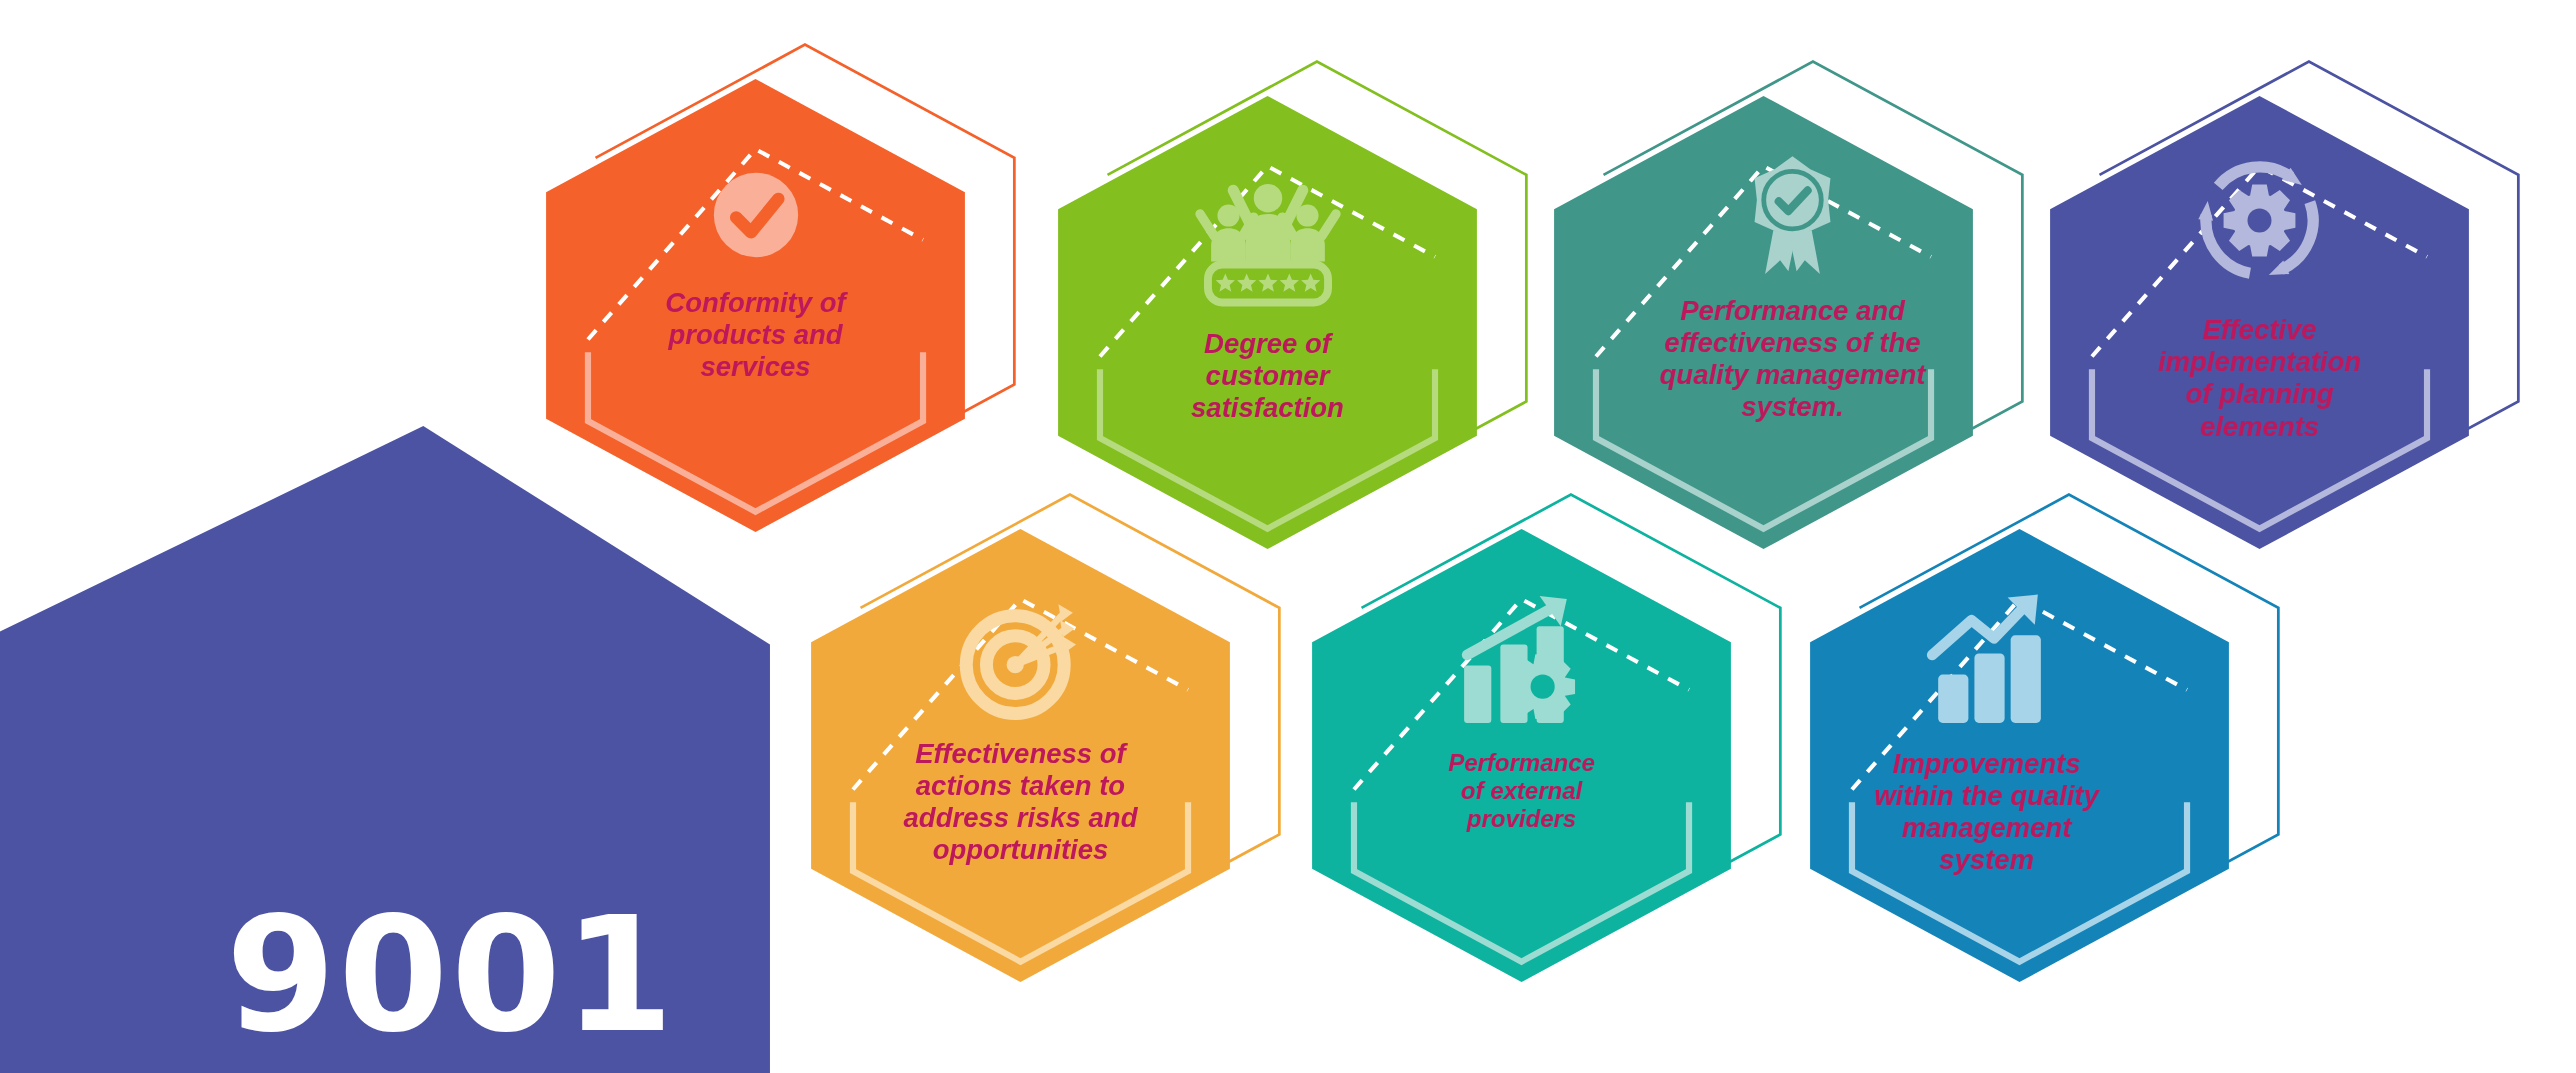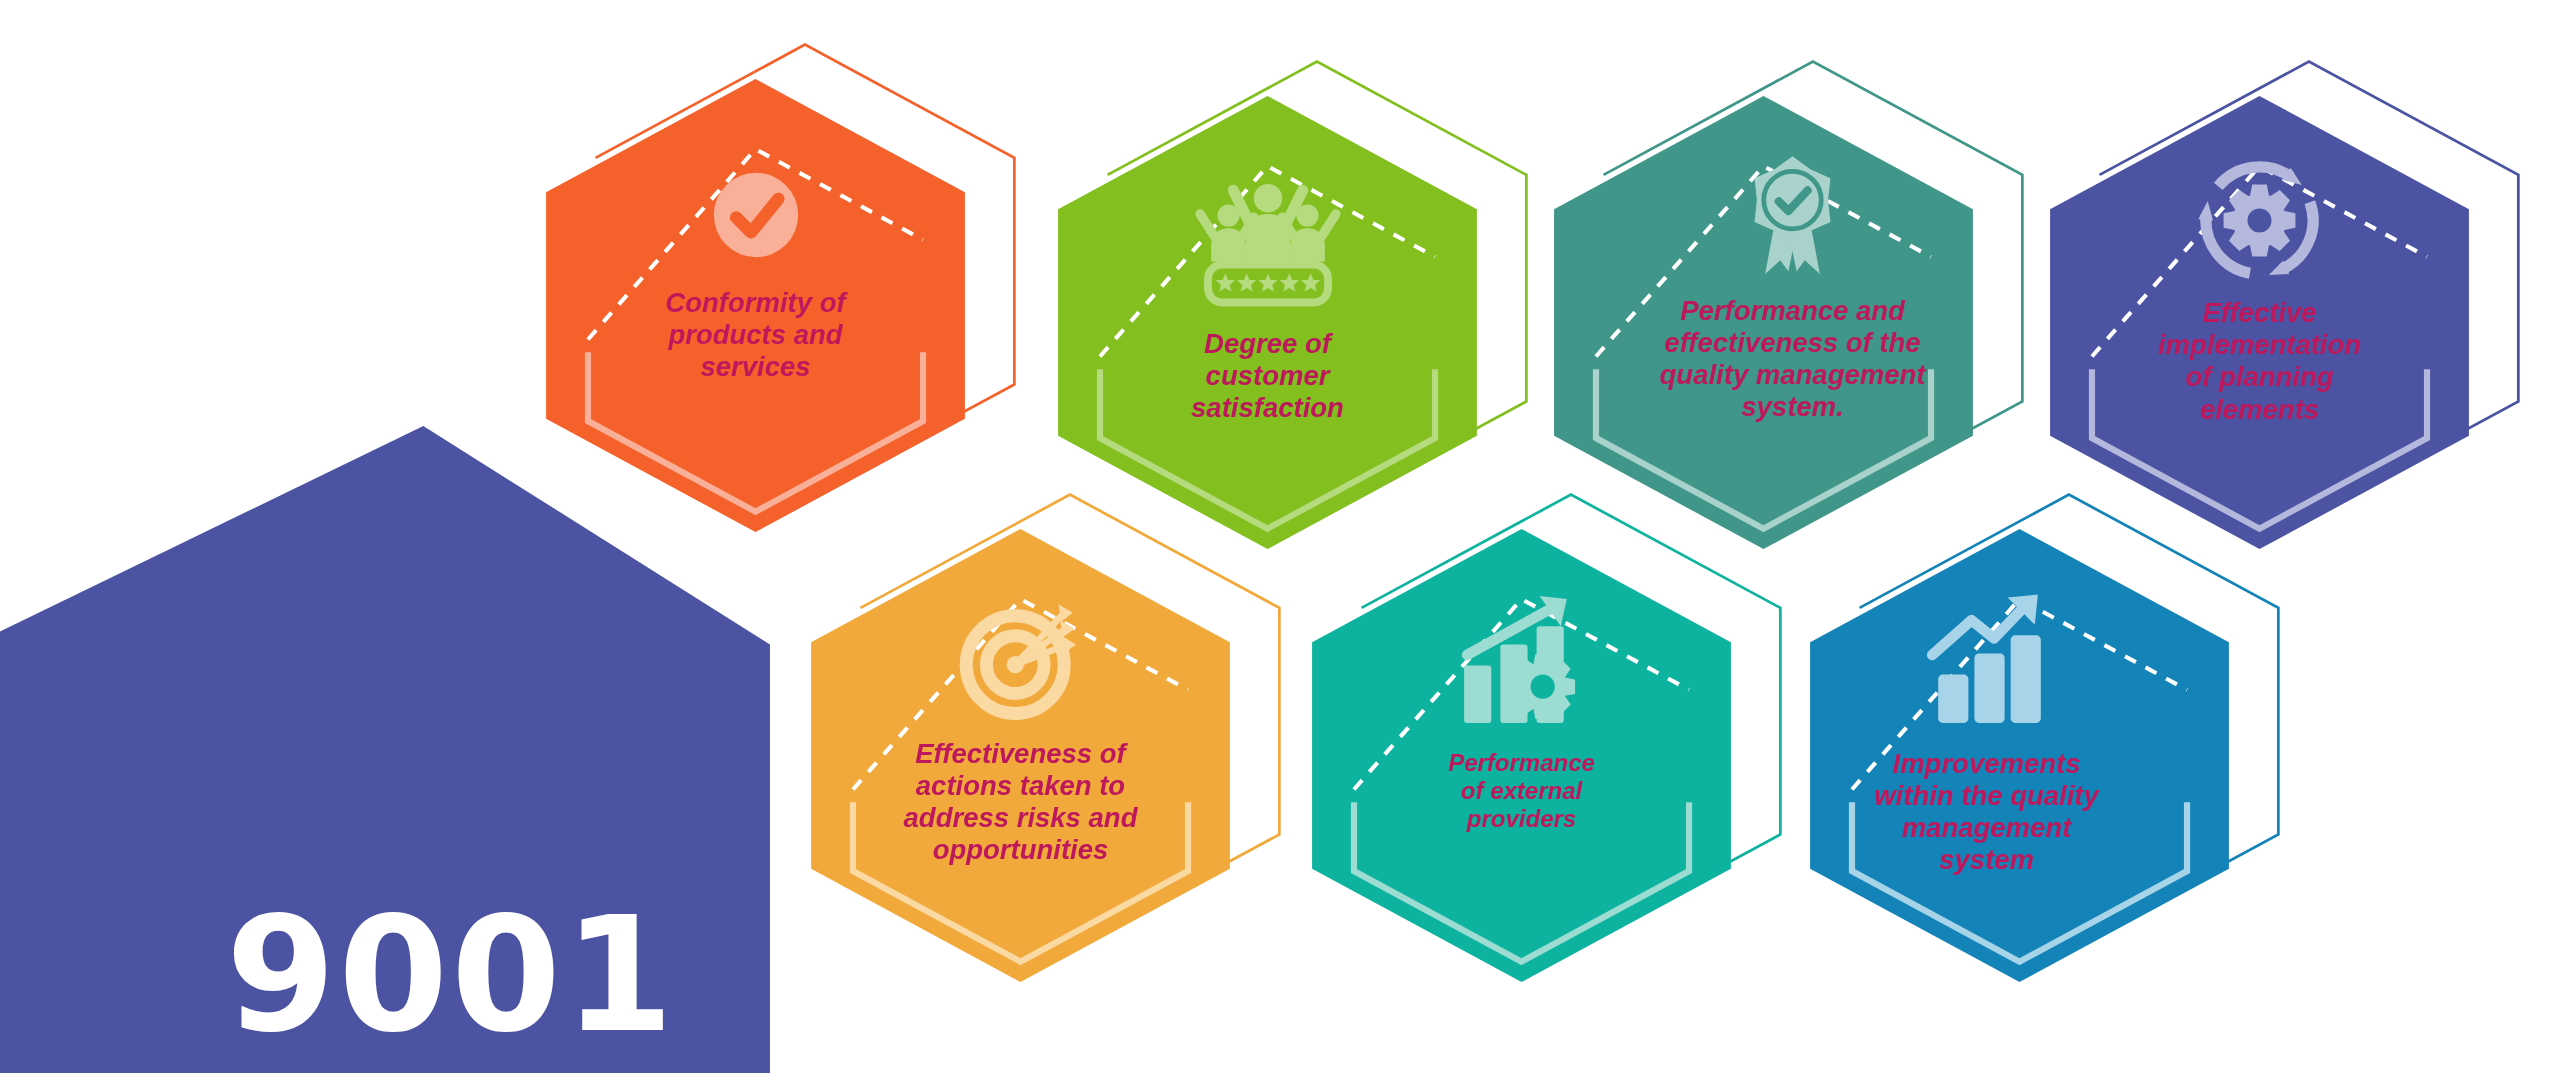--- a/index.html
+++ b/index.html
@@ -120,21 +120,21 @@
         <svg width="141" height="141" viewBox="0 0 100 100" class="hex-icon" style="position: relative;">
           <path d="M75.48 44.83 L75.48 55.17 L67.78 56.69 L67.31 57.84 L71.67 64.37 L64.37 71.67 L57.84 67.31 L56.69 67.78 L55.17 75.48 L44.83 75.48 L43.31 67.78 L42.16 67.31 L35.63 71.67 L28.33 64.37 L32.69 57.84 L32.22 56.69 L24.52 55.17 L24.52 44.83 L32.22 43.31 L32.69 42.16 L28.33 35.63 L35.63 28.33 L42.16 32.69 L43.31 32.22 L44.83 24.52 L55.17 24.52 L56.69 32.22 L57.84 32.69 L64.37 28.33 L71.67 35.63 L67.31 42.16 L67.78 43.31 Z" fill="#B3B8DC"></path>
           <circle cx="50" cy="50" r="8.5" fill="#4B53A2"></circle>
           <path d="M20.73 25.76 A38 38 0 0 1 72.10 19.09" fill="none" stroke="#B3B8DC" stroke-width="8" stroke-linecap="butt"></path>
           <polygon points="80.03475857132396,24.76162094027666 65.93555737381627,21.139806173573042 72.04931029174111,12.590440537940074" fill="#B3B8DC"></polygon>
           <path d="M85.70 36.97 A38 38 0 0 1 65.52 84.69" fill="none" stroke="#B3B8DC" stroke-width="8" stroke-linecap="butt"></path>
           <polygon points="56.623074336057904,88.66778227852033 66.86738556947508,78.32567881911723 71.1607737199591,87.91924154119602" fill="#B3B8DC"></polygon>
           <path d="M43.23 87.39 A38 38 0 0 1 12.22 45.89" fill="none" stroke="#B3B8DC" stroke-width="8" stroke-linecap="butt"></path>
           <polygon points="13.2779748706078,36.19582054607056 17.033574827117057,50.259976602470914 6.5848213425781355,49.12279669915211" fill="#B3B8DC"></polygon>
         </svg>
-        <div class="hex-label" style="font-size: 27.5px; width: 335px; margin-top: 6px; white-space: pre-line;">Effective
+        <div class="hex-label" style="font-size: 27.5px; width: 335px; margin-top: 23px; white-space: pre-line;">Effective
 implementation
 of planning
 elements</div>
       </div>
     </div>
     <div class="hex" style="left: 811px; top: 529px; width: 419px; height: 453px;">
       <svg width="529" height="563" viewBox="-80 -80 770 820" style="left: -55px; top: -55px;">
         <polyline points="72.0,115.0 377.0,-50.0 682.0,115.0 682.0,445.0 377.0,610.0" fill="none" stroke="#F2A93B" stroke-width="4"></polyline>
         <polygon points="305.0,0.0 610.0,165.0 610.0,495.0 305.0,660.0 0.0,495.0 0.0,165.0" fill="#F2A93B"></polygon>
         <polyline points="61,379.5 305.0,102.3 549.0,234.3" fill="none" stroke="#ffffff" stroke-width="6" stroke-dasharray="18 16" stroke-linecap="butt"></polyline>

